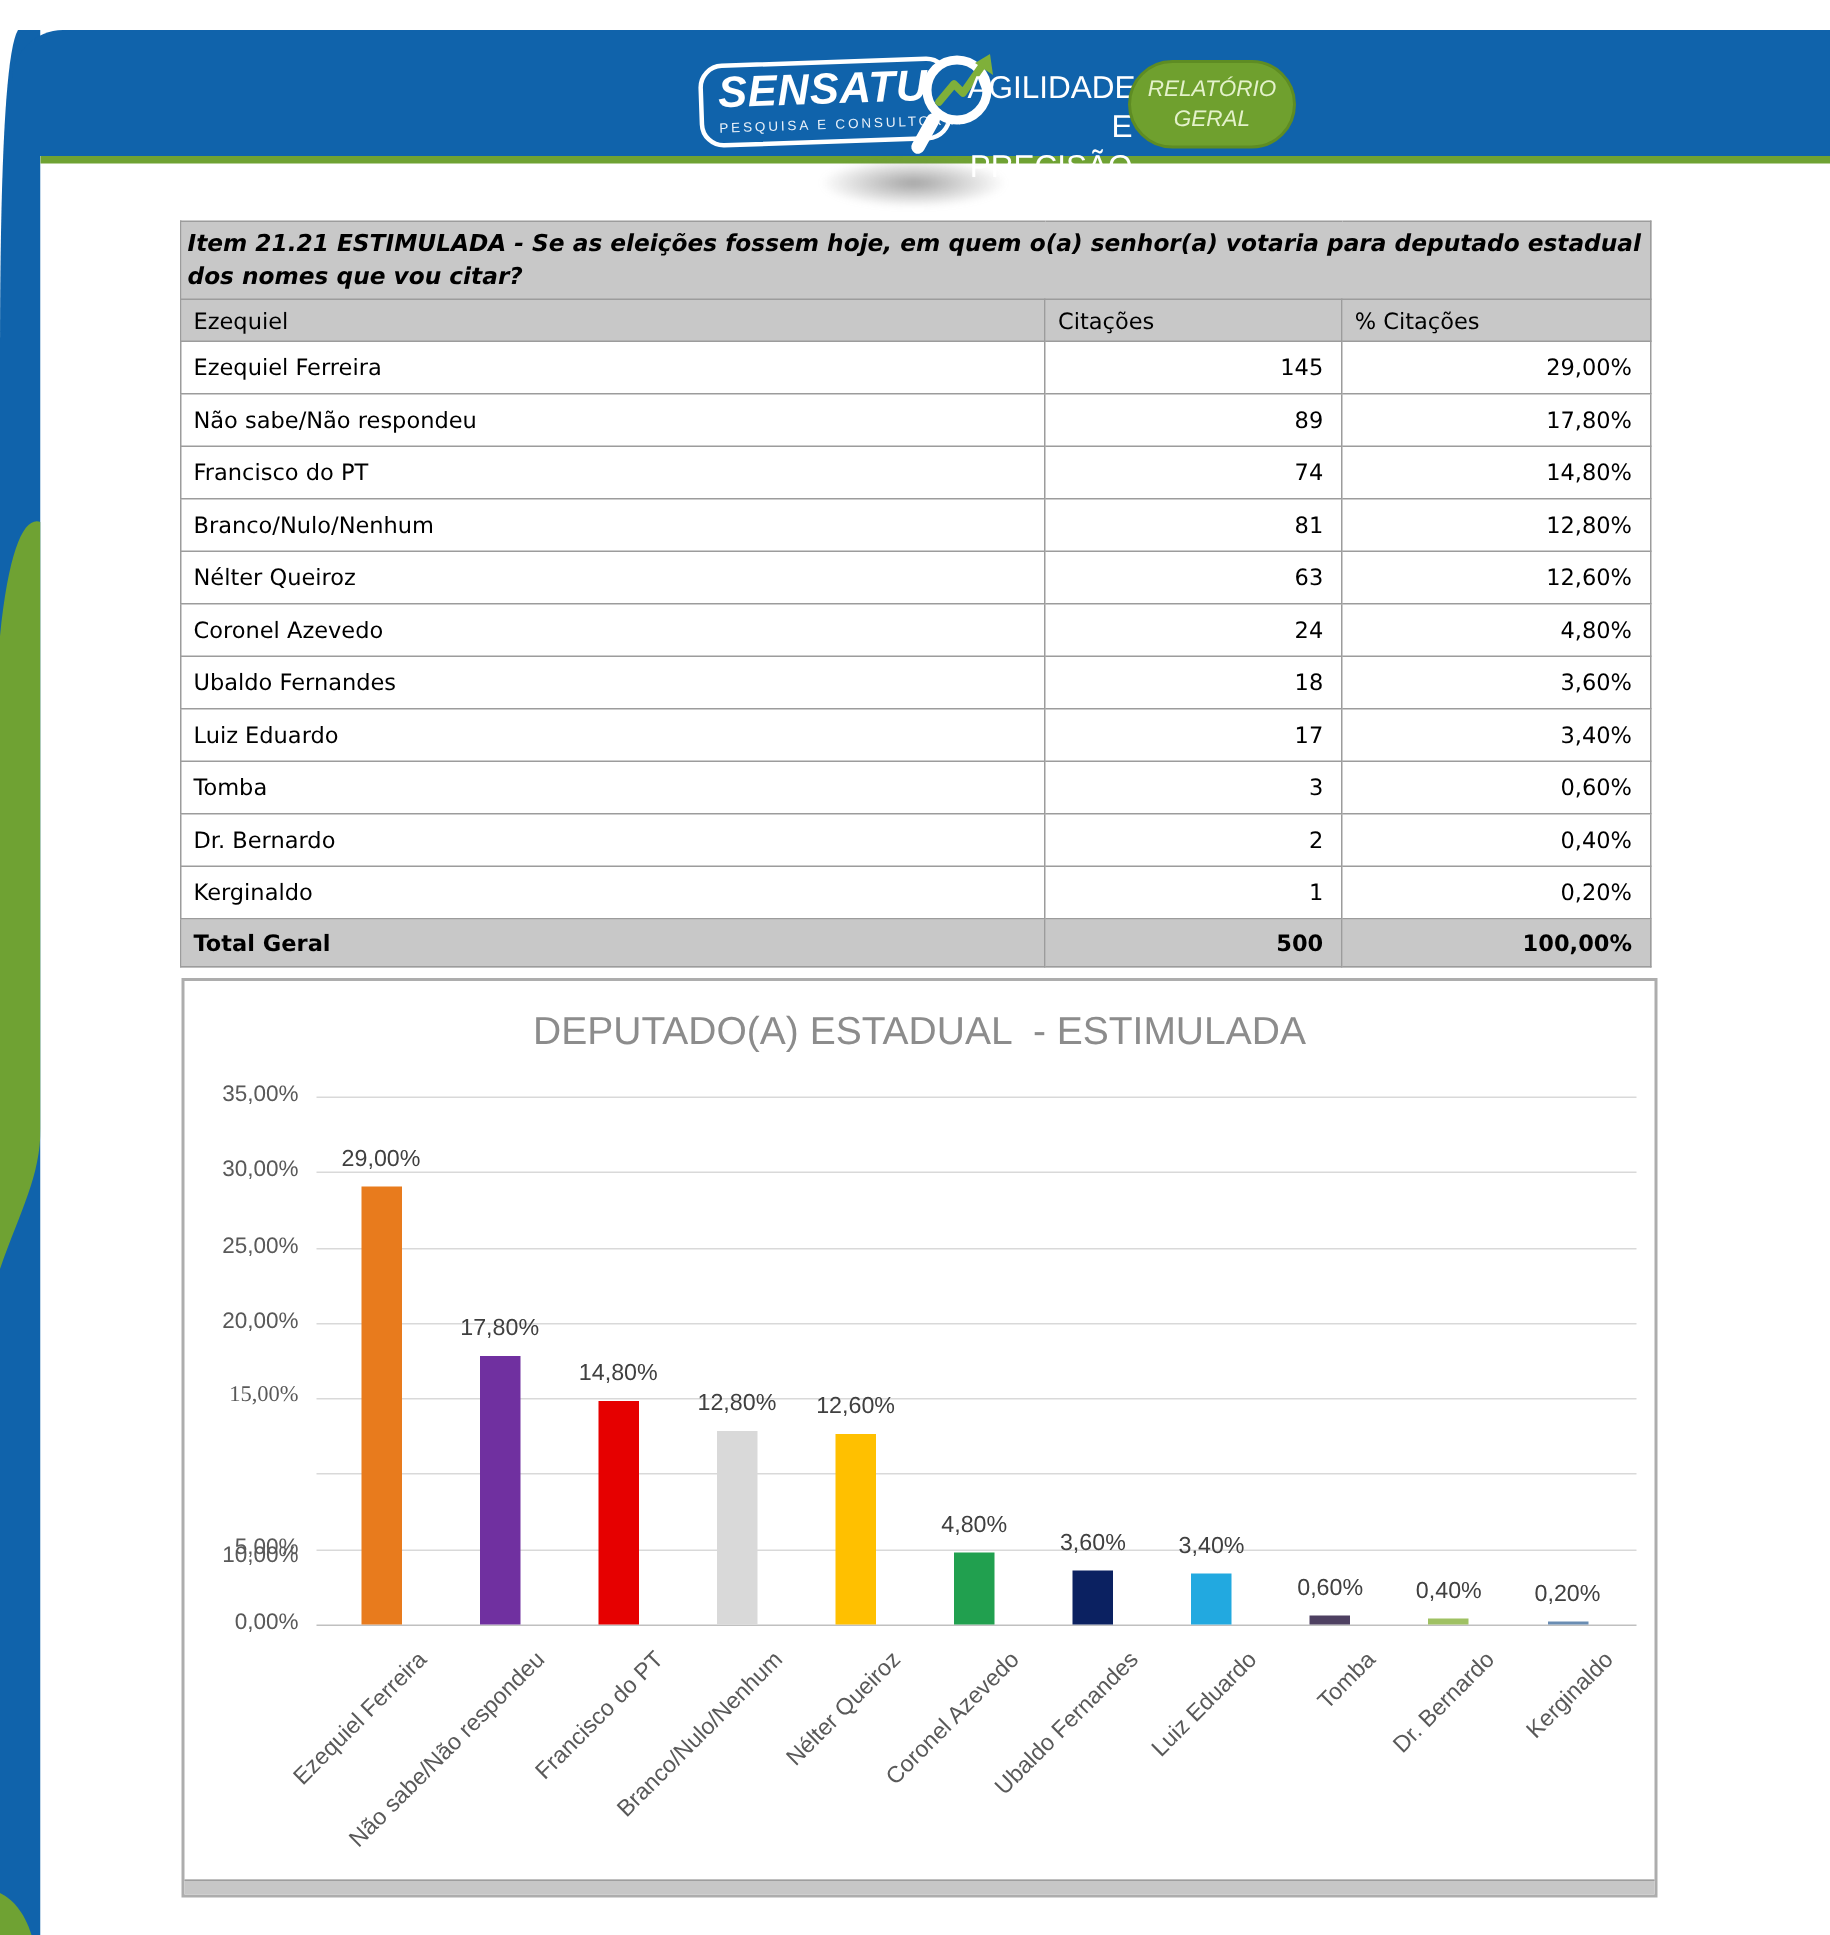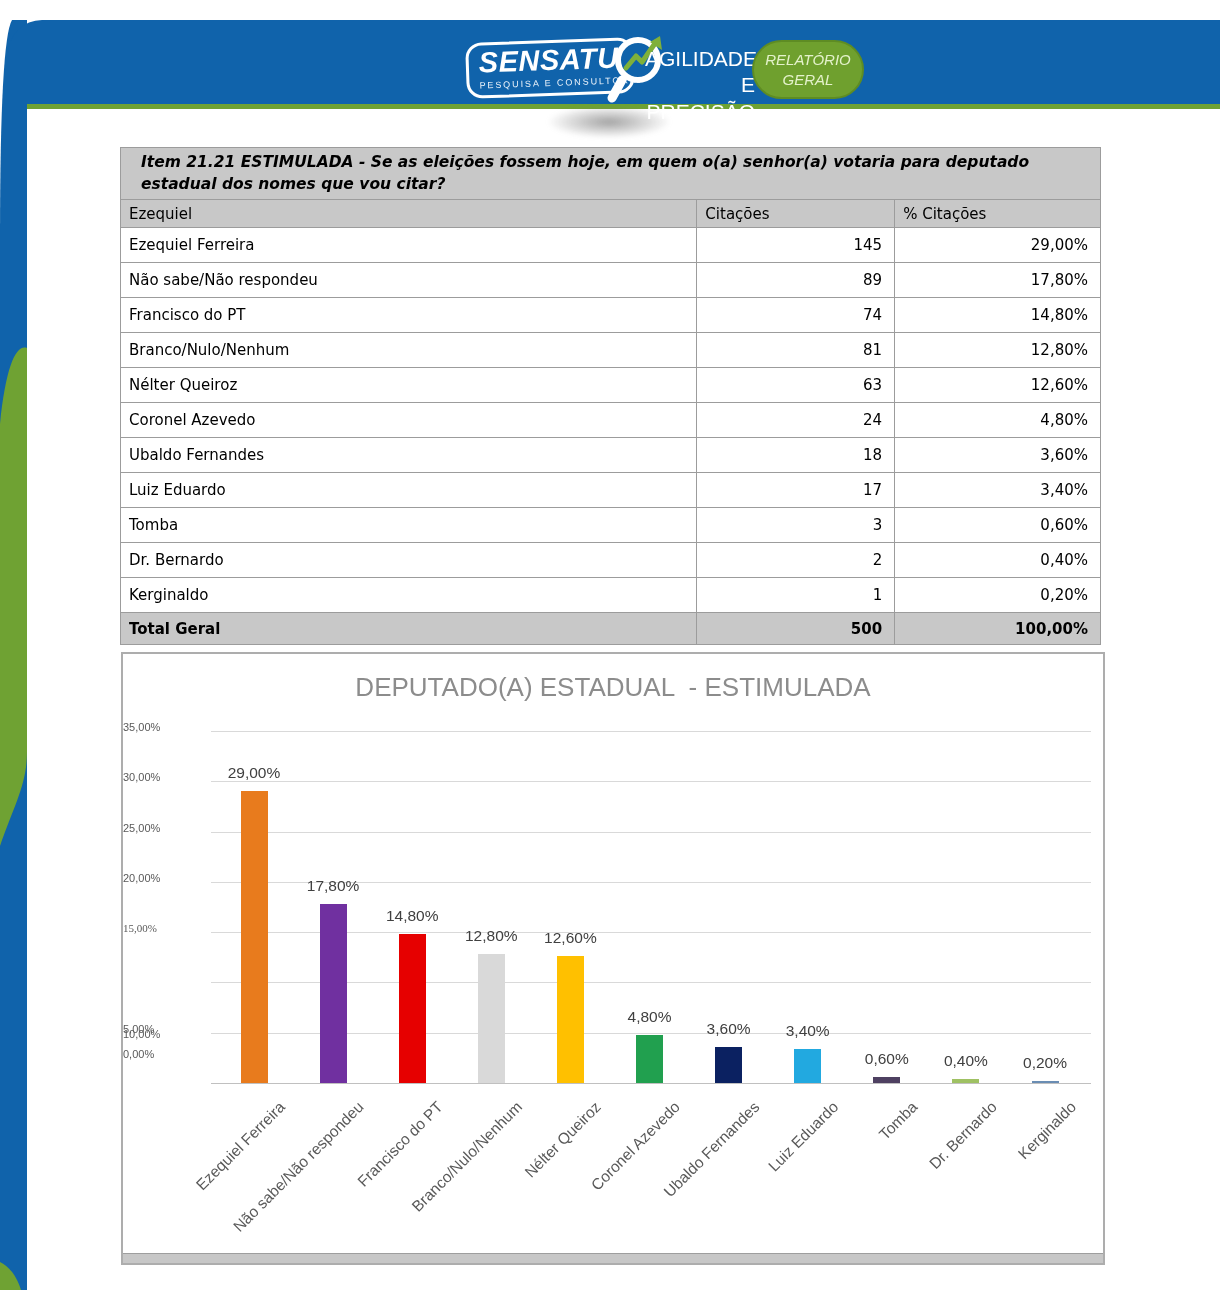--- a/index.html
+++ b/index.html
@@ -54,21 +54,21 @@
   }
   
   #results-table {
     position:absolute; left:120px; top:147px; width:981px;
     border-collapse:collapse; font-family:"DejaVu Sans", sans-serif;
     border:1px solid #7F7F7F;
   }
   #results-table td, #results-table th { border:1px solid #9C9C9C; }
   .table-title-cell {
     background:#C8C8C8; color:#000; font-weight:bold; font-style:italic;
-    font-size:15.5px; line-height:1.4; padding:4px 20px; text-align:left;
+    font-size:15.5px; line-height:1.4; padding:4px 4px; text-align:left;
   }
   .col-header-row th {
     background:#C8C8C8; font-weight:normal; font-size:15px; text-align:left;
     padding:4px 8px; height:28px;
   }
   .data-row td { background:#ffffff; font-size:15px; height:35px; }
   .cell-name { padding-left:8px; text-align:left; }
   .cell-num  { padding-right:12px; text-align:right; }
   .total-row td {
     background:#C8C8C8; font-weight:bold; font-size:15px; height:32px;
@@ -83,22 +83,22 @@
     position:absolute; left:0; bottom:0; width:100%; height:10px;
     background:#C7C7C7; border-top:1px solid #9E9E9E;
   }
   .chart-title {
     position:absolute; top:18px; left:0; width:100%; text-align:center;
     color:#8C8C8C; font-size:26px; white-space:pre;
   }
   .gridline { position:absolute; height:1px; background:#D9D9D9; }
   .axis-line { position:absolute; height:1px; background:#C0C0C0; }
   .y-tick {
-    position:absolute; left:0; width:76px; text-align:left;
-    color:#595959; font-size:11px;
+    position:absolute; left:0; width:76px; text-align:right;
+    color:#595959; font-size:15px;
   }
   .chart-bar { position:absolute; }
   .bar-value-label {
     position:absolute; width:100px; text-align:center;
     color:#404040; font-size:15.5px;
   }
   .xlabel-anchor { position:absolute; width:0; height:0; }
   .x-category-label {
     position:absolute; right:0; top:0; transform-origin:100% 0;
     transform:rotate(-45deg); white-space:nowrap;
@@ -233,21 +233,21 @@
         <div class="y-tick" style="top: 167.571px;">25,00%</div>
         <div class="gridline" style="left: 88px; width: 880px; top: 227.857px;"></div>
         <div class="y-tick" style="top: 217.857px;">20,00%</div>
         <div class="gridline" style="left: 88px; width: 880px; top: 278.143px;"></div>
         <div class="y-tick" style="top: 268.143px; font-family: Liberation Serif, serif;">15,00%</div>
         <div class="gridline" style="left: 88px; width: 880px; top: 328.429px;"></div>
         <div class="y-tick" style="top: 334px; margin-top: 40px;">10,00%</div>
         <div class="gridline" style="left: 88px; width: 880px; top: 378.714px;"></div>
         <div class="y-tick" style="top: 368.714px;">5,00%</div>
         <div class="axis-line" style="left: 88px; width: 880px; top: 429px;"></div>
-        <div class="y-tick" style="top: 394px;">0,00%</div>
+        <div class="y-tick" style="top: 419px;">0,00%</div>
         <div class="chart-bar" style="left: 117.5px; top: 137px; width: 27px; height: 292px; background: rgb(232, 123, 29);"></div>
         <div class="bar-value-label" style="left: 81px; top: 110px;">29,00%</div>
         <div class="xlabel-anchor" style="left: 153px; top: 444px;">
           <div class="x-category-label">Ezequiel Ferreira</div>
         </div>
         <div class="chart-bar" style="left: 196.6px; top: 250px; width: 27px; height: 179px; background: rgb(112, 48, 160);"></div>
         <div class="bar-value-label" style="left: 160.1px; top: 223px;">17,80%</div>
         <div class="xlabel-anchor" style="left: 232.1px; top: 444px;">
           <div class="x-category-label">Não sabe/Não respondeu</div>
         </div>

